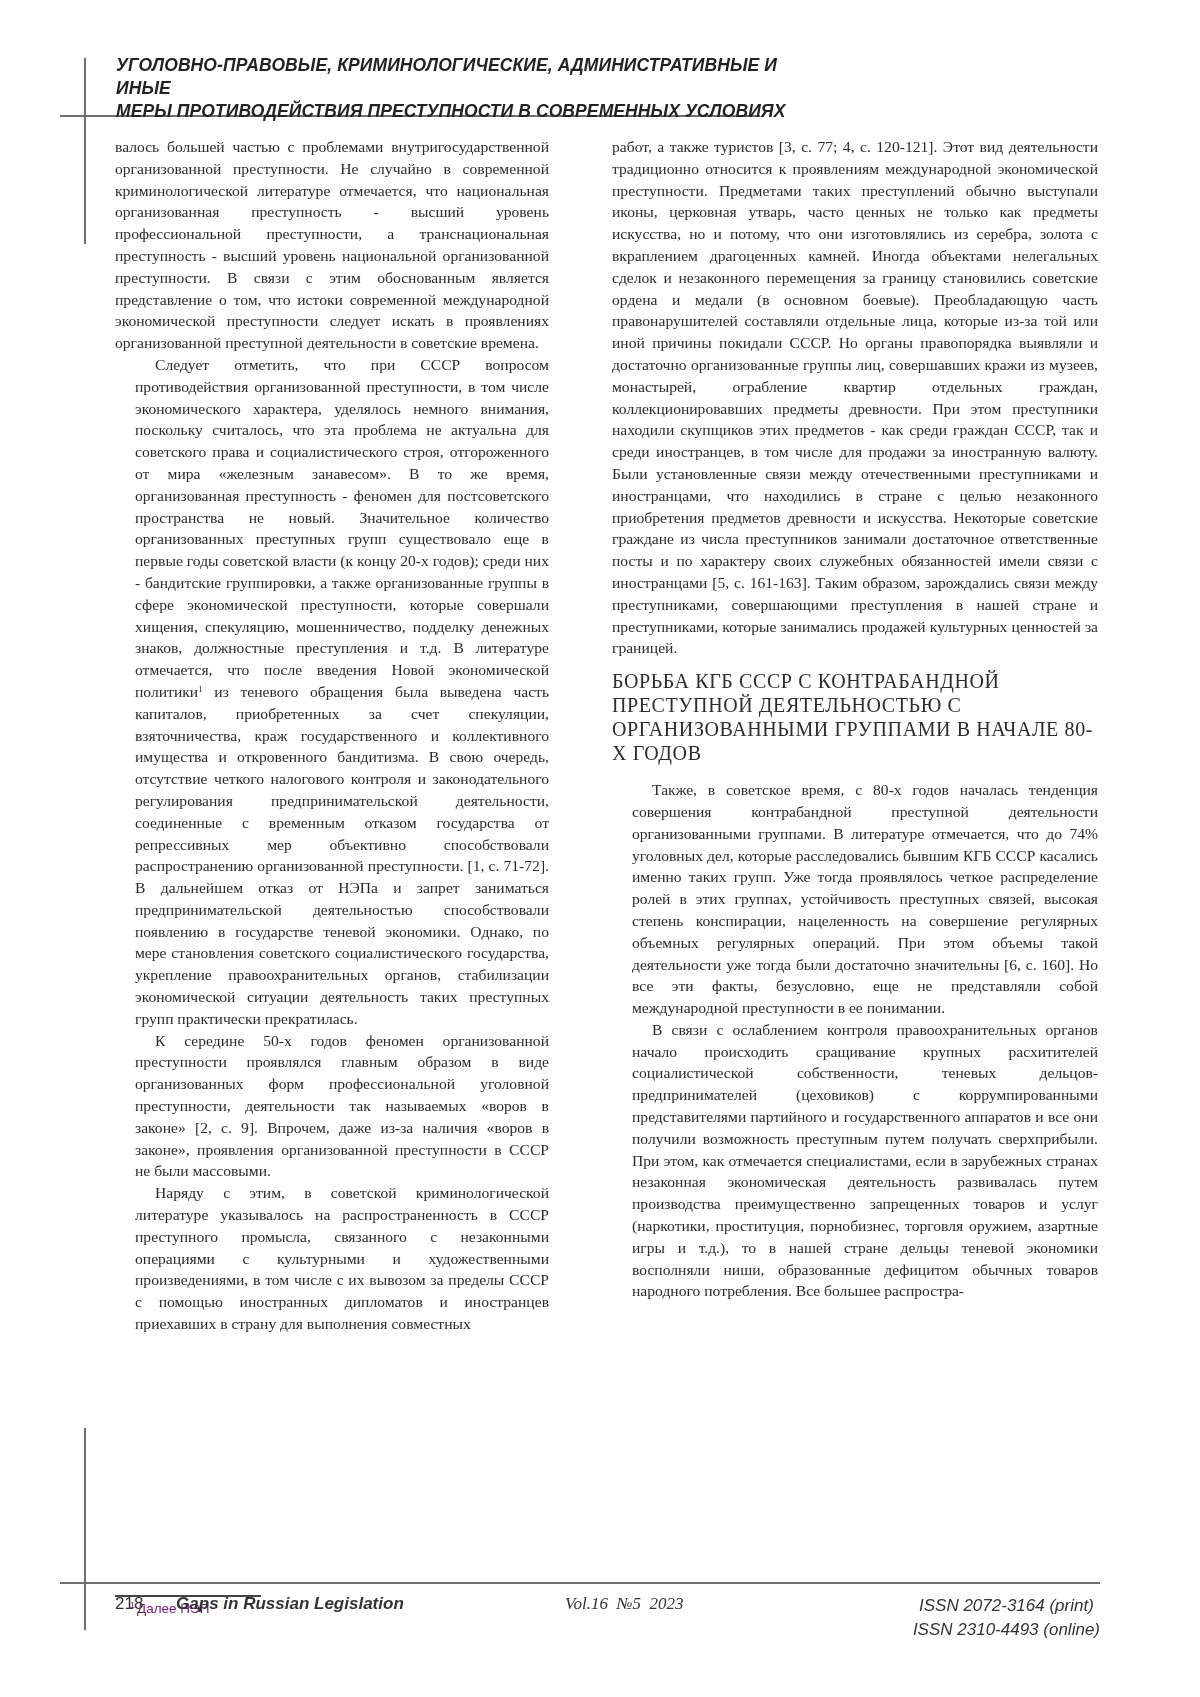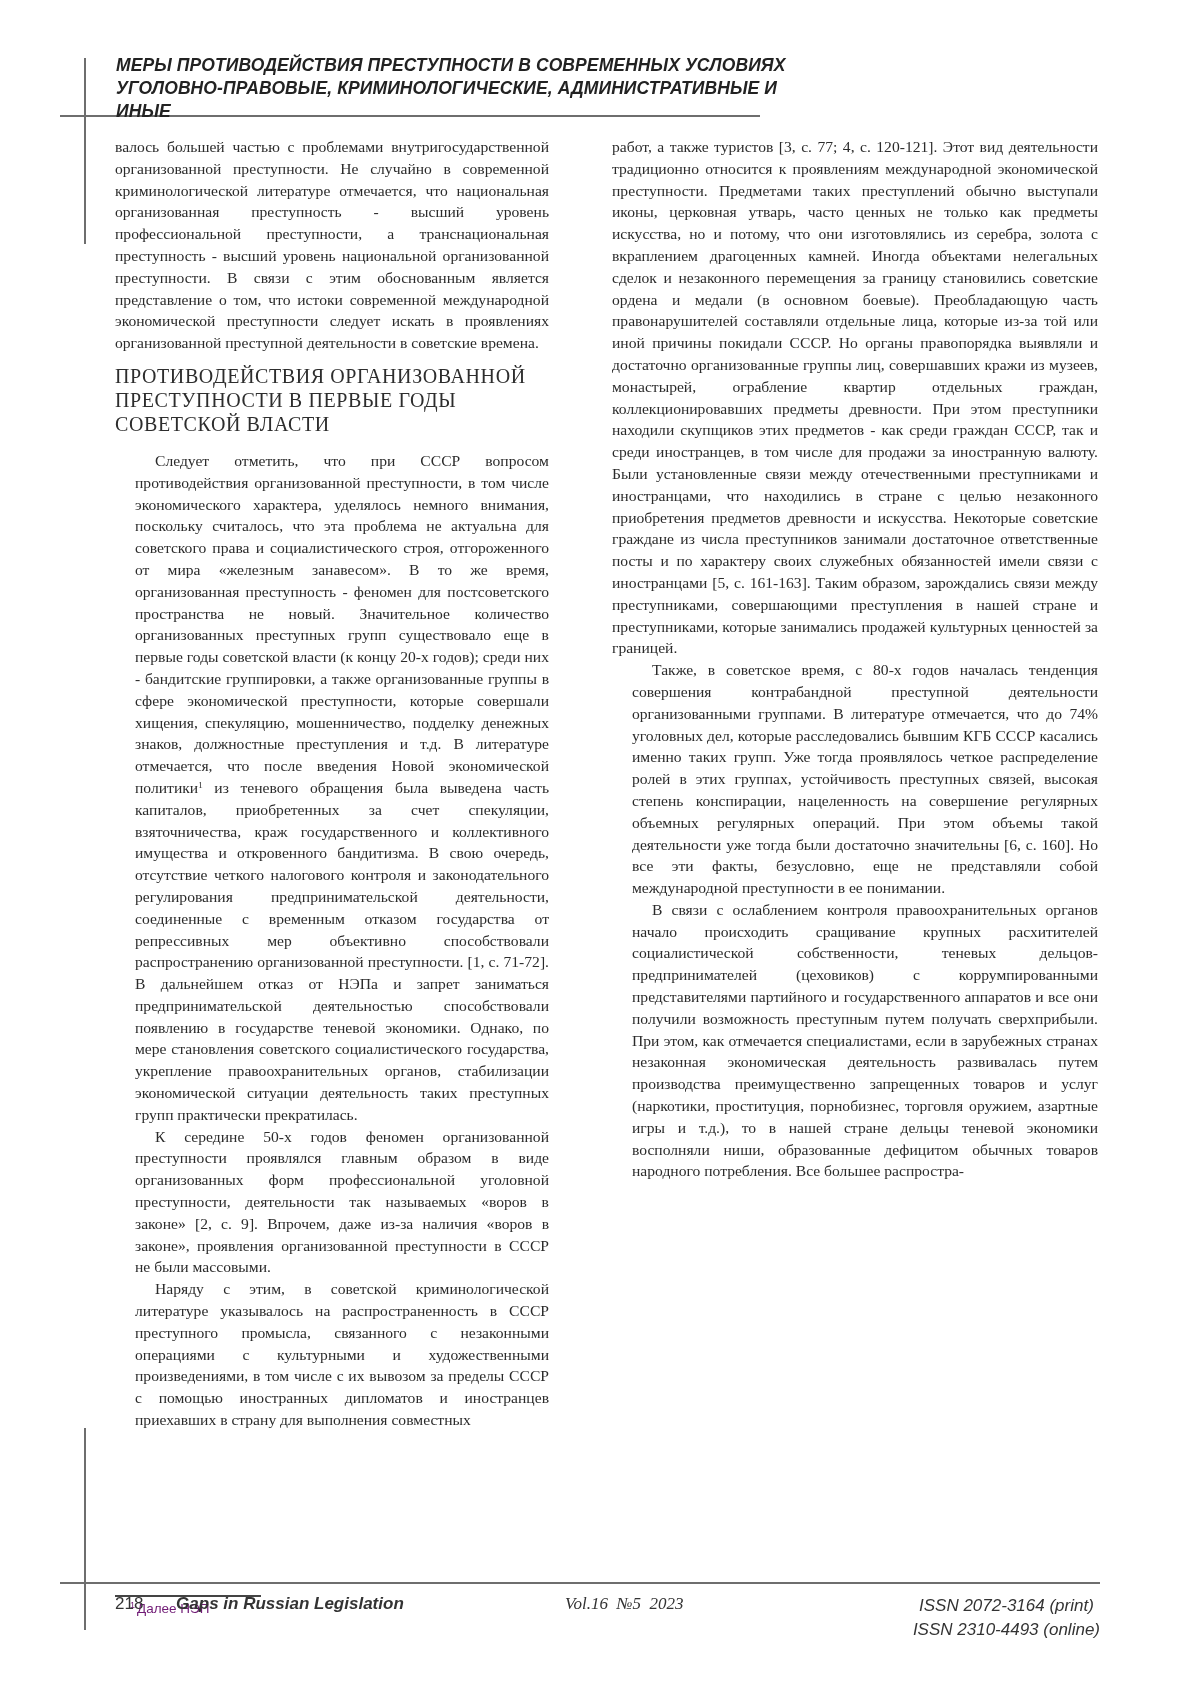--- a/index.html
+++ b/index.html
@@ -27,34 +27,34 @@
 </style>
 </head>
 <body>
 
 <div class="vline" style="left:84px; top:58px; height:186px;"></div>
 <div class="hline" style="left:60px; top:115px; width:700px;"></div>
 <div class="vline" style="left:84px; top:1428px; height:202px;"></div>
 <div class="hline" style="left:60px; top:1582px; width:1040px;"></div>
 
 <div class="running-head">
+  <div>УГОЛОВНО-ПРАВОВЫЕ, КРИМИНОЛОГИЧЕСКИЕ, АДМИНИСТРАТИВНЫЕ И ИНЫЕ</div>
   <div>МЕРЫ ПРОТИВОДЕЙСТВИЯ ПРЕСТУПНОСТИ В СОВРЕМЕННЫХ УСЛОВИЯХ</div>
-  <div>УГОЛОВНО-ПРАВОВЫЕ, КРИМИНОЛОГИЧЕСКИЕ, АДМИНИСТРАТИВНЫЕ И ИНЫЕ</div>
 </div>
 
 <div class="col left">
   <p>валось большей частью с проблемами внутригосударственной организованной преступности. Не случайно в современной криминологической литературе отмечается, что национальная организованная преступность - высший уровень профессиональной преступности, а транснациональная преступность - высший уровень национальной организованной преступности. В связи с этим обоснованным является представление о том, что истоки современной международной экономической преступности следует искать в проявлениях организованной преступной деятельности в советские времена.</p>
-  <h2>ПРОТИВОДЕЙСТВИЯ ОРГАНИЗОВАННОЙ ПРЕСТУПНОСТИ В ПЕРВЫЕ ГОДЫ СОВЕТСКОЙ ВЛАСТИ</h2>
   <p class="indent"><span>Следует отметить, что при СССР вопросом противодействия организованной преступности, в том числе экономического характера, уделялось немного внимания, поскольку считалось, что эта проблема не актуальна для советского права и социалистического строя, отгороженного от мира «железным занавесом». В то же время, организованная преступность - феномен для постсоветского пространства не новый. Значительное количество организованных преступных групп существовало еще в первые годы советской власти (к концу 20-х годов); среди них - бандитские группировки, а также организованные группы в сфере экономической преступности, которые совершали хищения, спекуляцию, мошенничество, подделку денежных знаков, должностные преступления и т.д. В литературе отмечается, что после введения Новой экономической политики</span><sup class="fnref">1</sup><span> из теневого обращения была выведена часть капиталов, приобретенных за счет спекуляции, взяточничества, краж государственного и коллективного имущества и откровенного бандитизма. В свою очередь, отсутствие четкого налогового контроля и законодательного регулирования предпринимательской деятельности, соединенные с временным отказом государства от репрессивных мер объективно способствовали распространению организованной преступности. [1, с. 71-72]. В дальнейшем отказ от НЭПа и запрет заниматься предпринимательской деятельностью способствовали появлению в государстве теневой экономики. Однако, по мере становления советского социалистического государства, укрепление правоохранительных органов, стабилизации экономической ситуации деятельность таких преступных групп практически прекратилась.</span></p>
   <p class="indent">К середине 50-х годов феномен организованной преступности проявлялся главным образом в виде организованных форм профессиональной уголовной преступности, деятельности так называемых «воров в законе» [2, с. 9]. Впрочем, даже из-за наличия «воров в законе», проявления организованной преступности в СССР не были массовыми.</p>
   <p class="indent">Наряду с этим, в советской криминологической литературе указывалось на распространенность в СССР преступного промысла, связанного с незаконными операциями с культурными и художественными произведениями, в том числе с их вывозом за пределы СССР с помощью иностранных дипломатов и иностранцев приехавших в страну для выполнения совместных</p>
 </div>
 
 <div class="col right">
   <p>работ, а также туристов [3, с. 77; 4, с. 120-121]. Этот вид деятельности традиционно относится к проявлениям международной экономической преступности. Предметами таких преступлений обычно выступали иконы, церковная утварь, часто ценных не только как предметы искусства, но и потому, что они изготовлялись из серебра, золота с вкраплением драгоценных камней. Иногда объектами нелегальных сделок и незаконного перемещения за границу становились советские ордена и медали (в основном боевые). Преобладающую часть правонарушителей составляли отдельные лица, которые из-за той или иной причины покидали СССР. Но органы правопорядка выявляли и достаточно организованные группы лиц, совершавших кражи из музеев, монастырей, ограбление квартир отдельных граждан, коллекционировавших предметы древности. При этом преступники находили скупщиков этих предметов - как среди граждан СССР, так и среди иностранцев, в том числе для продажи за иностранную валюту. Были установленные связи между отечественными преступниками и иностранцами, что находились в стране с целью незаконного приобретения предметов древности и искусства. Некоторые советские граждане из числа преступников занимали достаточное ответственные посты и по характеру своих служебных обязанностей имели связи с иностранцами [5, с. 161-163]. Таким образом, зарождались связи между преступниками, совершающими преступления в нашей стране и преступниками, которые занимались продажей культурных ценностей за границей.</p>
+  <h2>БОРЬБА КГБ СССР С КОНТРАБАНДНОЙ ПРЕСТУПНОЙ ДЕЯТЕЛЬНОСТЬЮ С ОРГАНИЗОВАННЫМИ ГРУППАМИ В НАЧАЛЕ 80-Х ГОДОВ</h2>
   <p class="indent">Также, в советское время, с 80-х годов началась тенденция совершения контрабандной преступной деятельности организованными группами. В литературе отмечается, что до 74% уголовных дел, которые расследовались бывшим КГБ СССР касались именно таких групп. Уже тогда проявлялось четкое распределение ролей в этих группах, устойчивость преступных связей, высокая степень конспирации, нацеленность на совершение регулярных объемных регулярных операций. При этом объемы такой деятельности уже тогда были достаточно значительны [6, с. 160]. Но все эти факты, безусловно, еще не представляли собой международной преступности в ее понимании.</p>
   <p class="indent">В связи с ослаблением контроля правоохранительных органов начало происходить сращивание крупных расхитителей социалистической собственности, теневых дельцов-предпринимателей (цеховиков) с коррумпированными представителями партийного и государственного аппаратов и все они получили возможность преступным путем получать сверхприбыли. При этом, как отмечается специалистами, если в зарубежных странах незаконная экономическая деятельность развивалась путем производства преимущественно запрещенных товаров и услуг (наркотики, проституция, порнобизнес, торговля оружием, азартные игры и т.д.), то в нашей стране дельцы теневой экономики восполняли ниши, образованные дефицитом обычных товаров народного потребления. Все большее распростра-</p>
 </div>
 
 <div class="fn-rule"></div>
 <div class="footnote"><sup>1</sup><span>Далее НЭП</span></div>
 
 <div class="footer" style="left:115px;">
   <span class="pnum">218</span>
   <span style="margin-left:28px;font-weight:bold;">Gaps in Russian Legislation</span>

